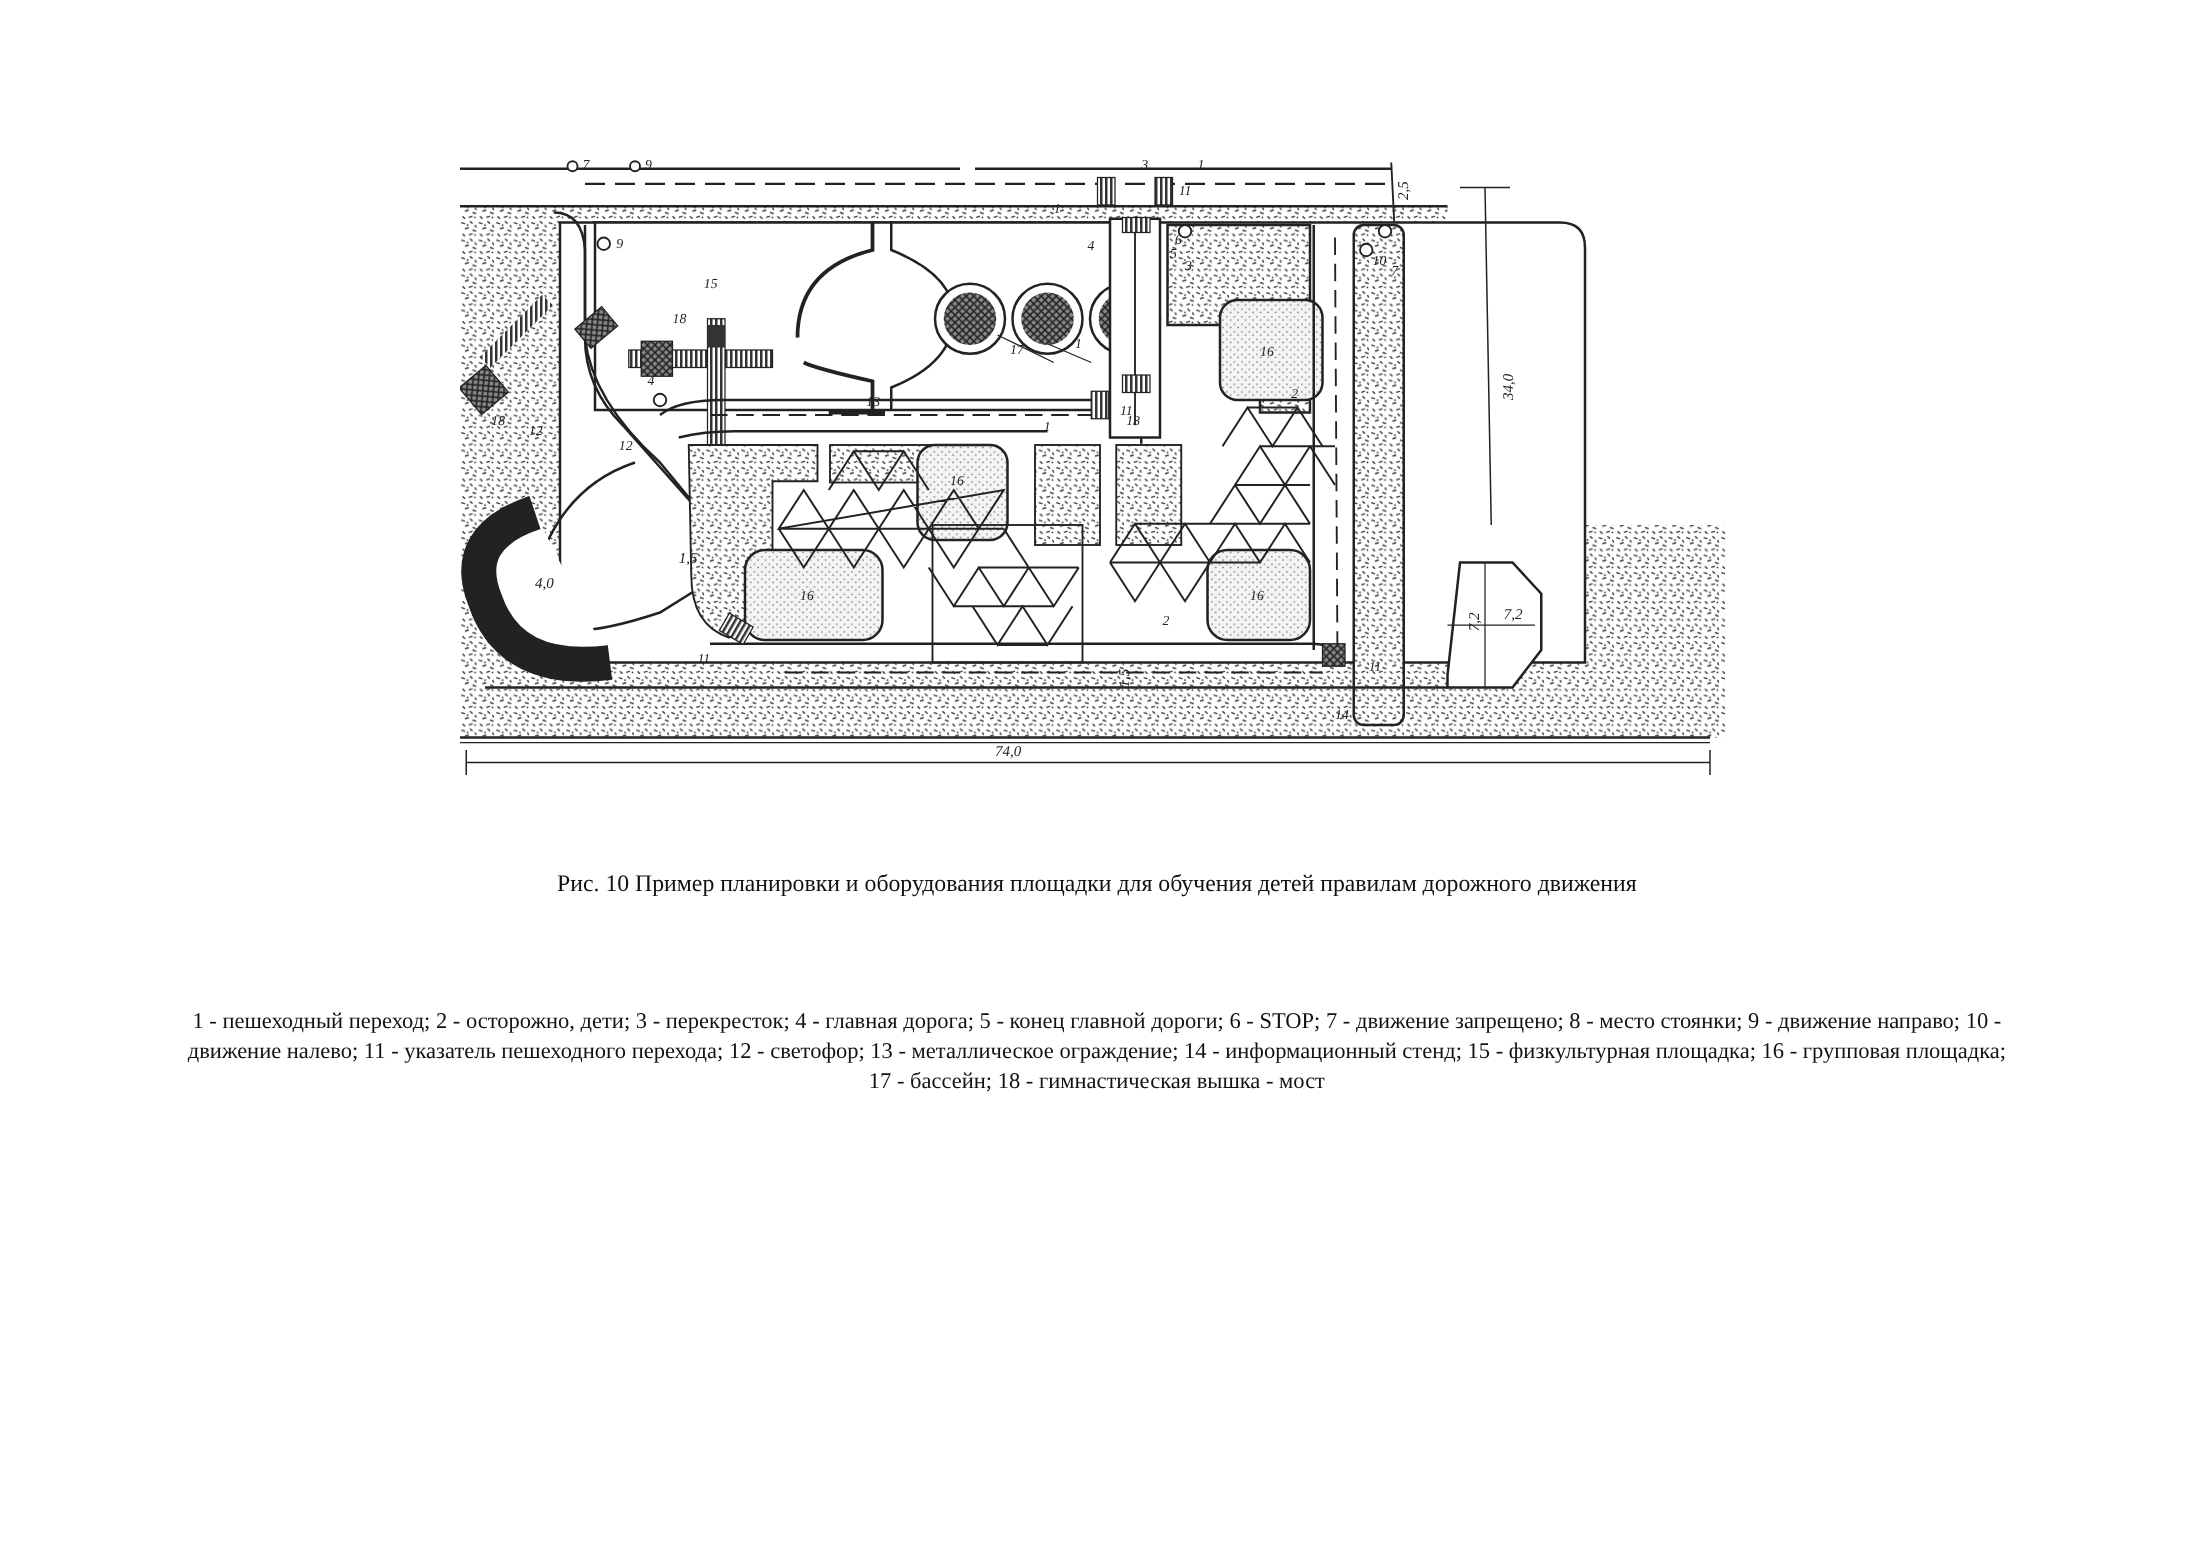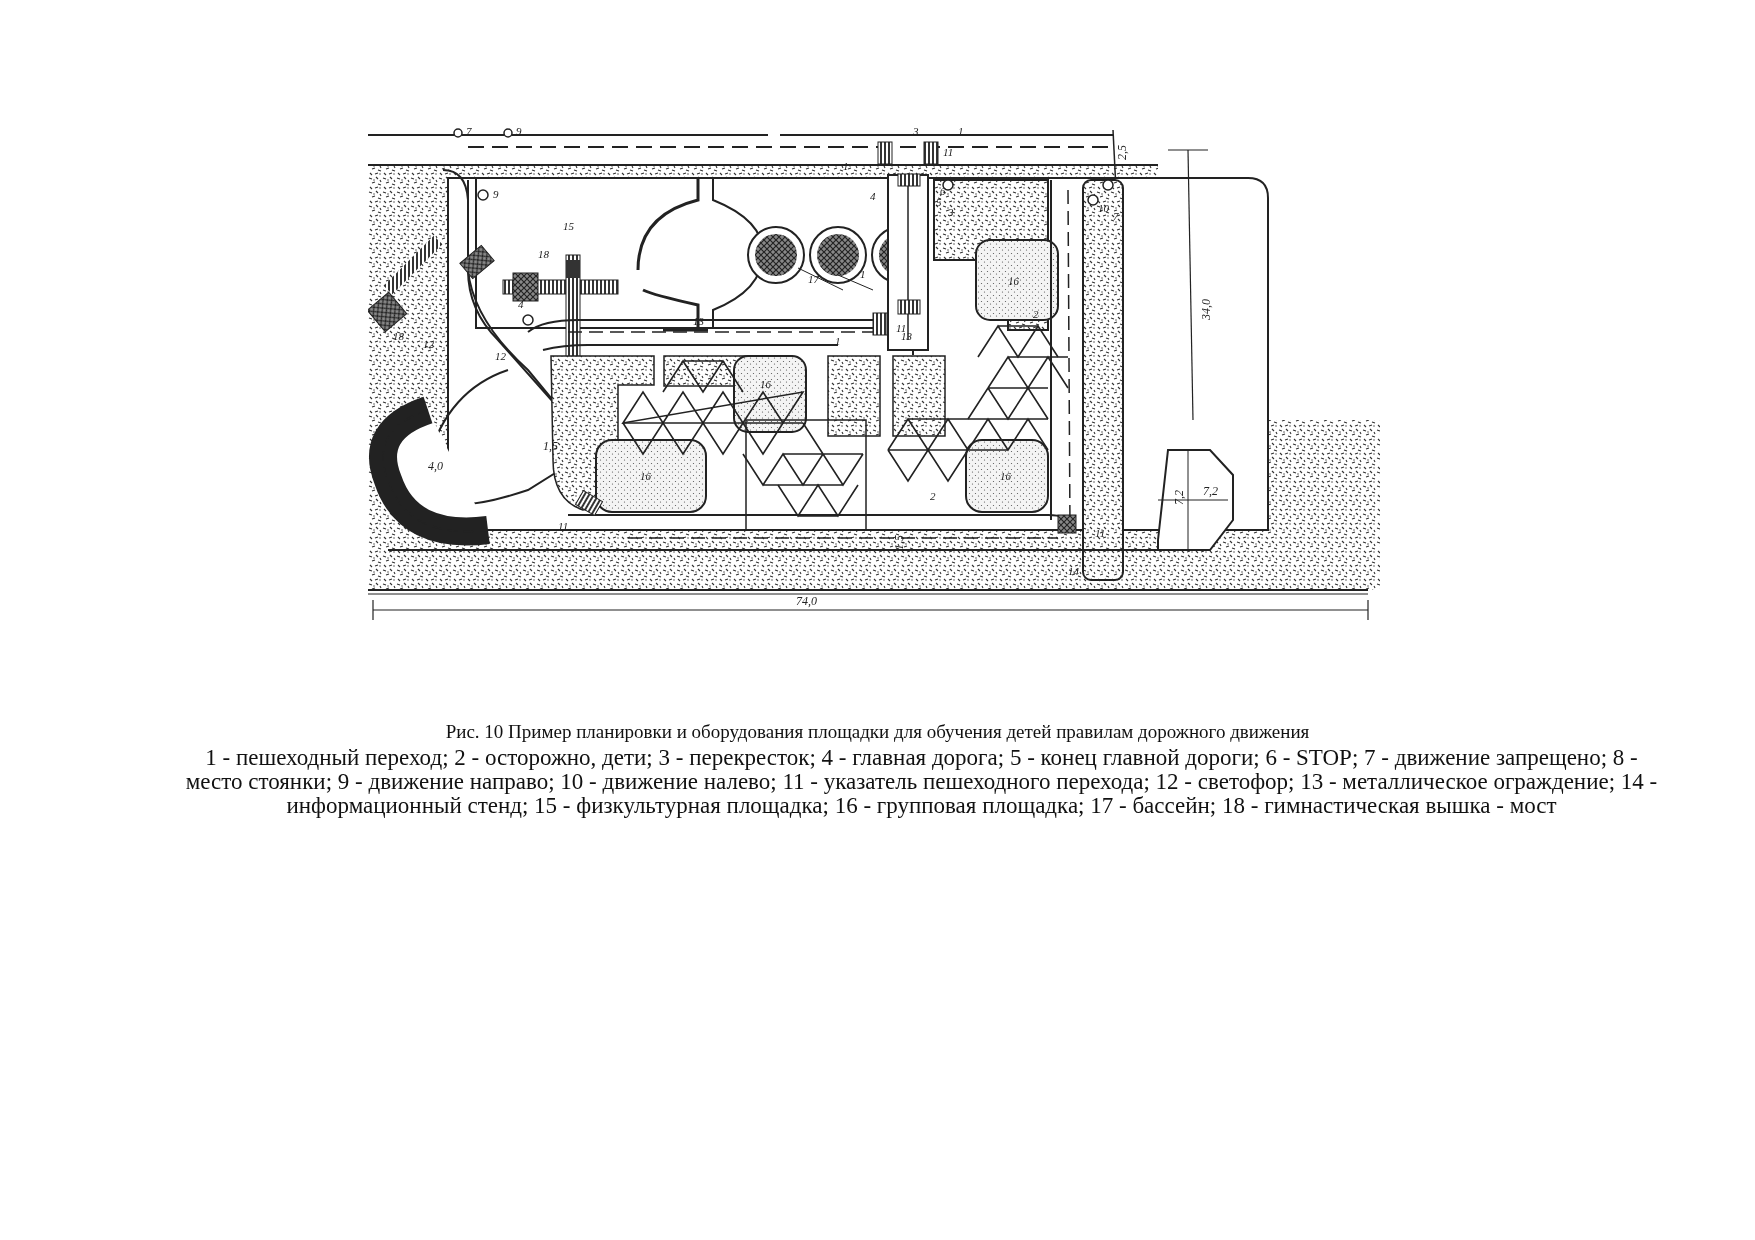--- a/index.html
+++ b/index.html
@@ -1,23 +1,23 @@
 <!DOCTYPE html>
 <html><head>
 <meta charset="utf-8">
 <style>
   html, body { margin:0; padding:0; background:#ffffff; }
   body { width:1755px; height:1240px; position:relative; overflow:hidden;
          font-family:"Liberation Serif", "DejaVu Serif", serif; color:#111; }
   #figure { position:absolute; left:368px; top:120px; width:1012px; height:580px; }
   #figure svg { width:100%; height:100%; display:block; }
-  #caption-title { position:absolute; left:0; top:720px; width:1755px; text-align:center;
+  #caption-title { position:absolute; left:0; top:696px; width:1755px; text-align:center;
                    font-size:19px; line-height:24px; }
-  #legend { position:absolute; left:140px; top:746px; width:1475px; text-align:center;
-            font-size:23px; line-height:24px;margin-left:44px; }
+  #legend { position:absolute; left:140px; top:804px; width:1475px; text-align:center;
+            font-size:18px; line-height:24px; }
   .lbl { font-family:"Liberation Serif", serif; font-style:italic; font-size:11px; fill:#222; }
   .dim { font-family:"Liberation Serif", serif; font-style:italic; font-size:12px; fill:#222; }
 </style>
 </head>
 <body>
 
 <div id="figure">
 <svg viewBox="0 0 1012 580" xmlns="http://www.w3.org/2000/svg">
   <defs>
     <pattern id="gravel" width="14" height="14" patternUnits="userSpaceOnUse">

